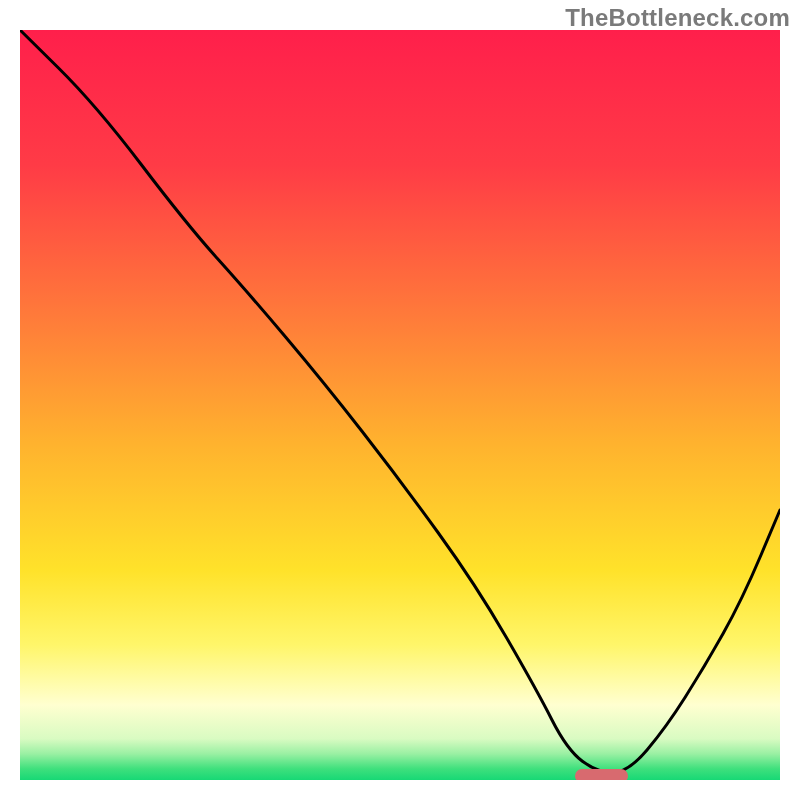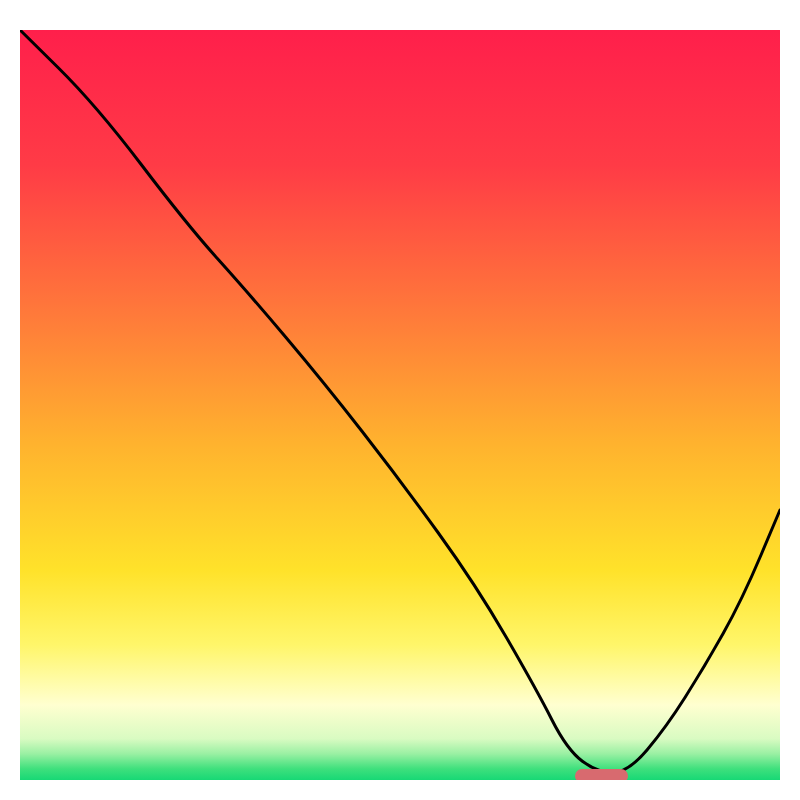--- a/index.html
+++ b/index.html
@@ -54,20 +54,21 @@
     border-radius: 7px;
     background: #d86a6f;
     z-index: 5;
   }
 </style>
 </head>
 <body>
 
 <div class="stage">
 
+  <div class="watermark">TheBottleneck.com</div>
 
   <div class="plot-area">
 
     <svg class="gradient-bg" viewBox="0 0 760 750" preserveAspectRatio="none">
       <defs>
         <linearGradient id="bg-grad" x1="0" y1="0" x2="0" y2="1">
             <stop offset="0%" stop-color="#ff1f4b"></stop>
             <stop offset="18%" stop-color="#ff3b46"></stop>
             <stop offset="38%" stop-color="#ff7a3a"></stop>
             <stop offset="55.00000000000001%" stop-color="#ffb22e"></stop>

